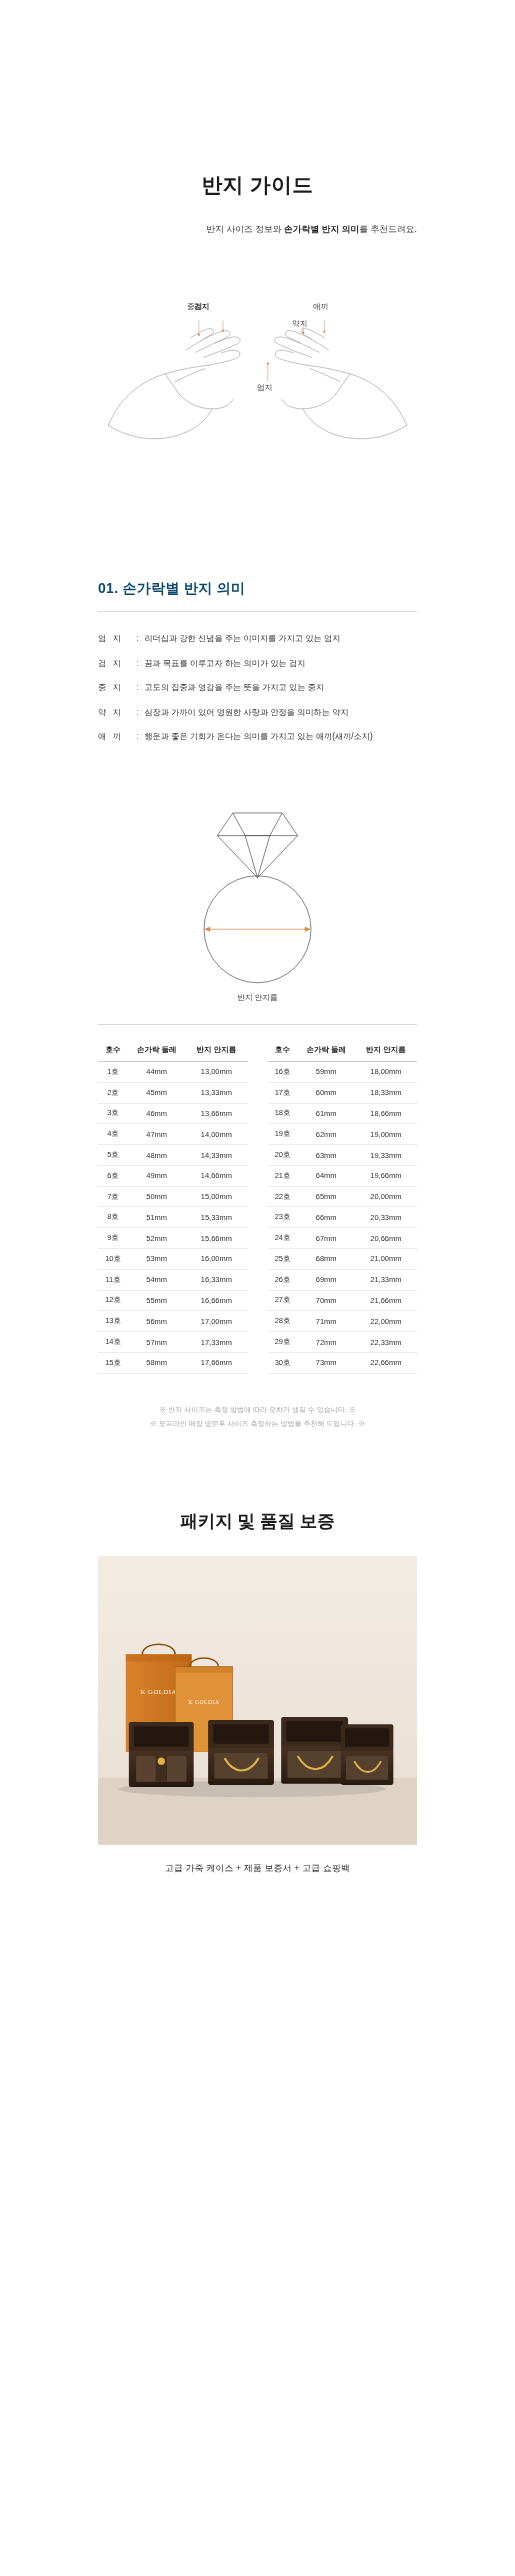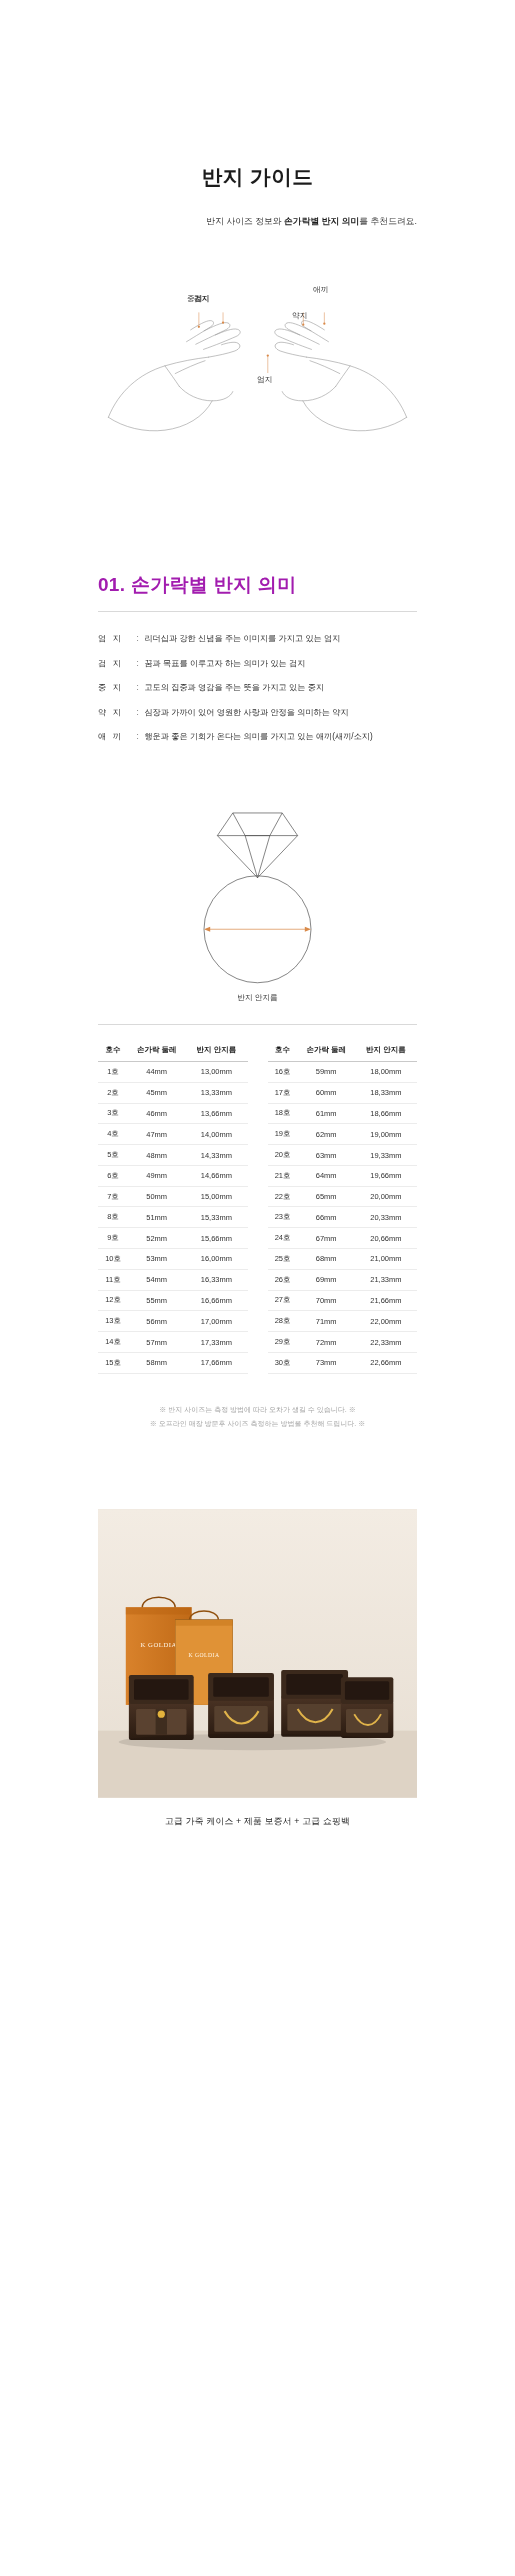--- a/index.html
+++ b/index.html
@@ -13,21 +13,21 @@
   .page{
     width:515px;
     min-height:2679px;
     position:relative;
     box-sizing:border-box;
     padding:0;
     background:#fff;
   }
   .wrap{
     width:319px;
-    margin:8px auto;
+    margin:16px auto;
     position:relative;
   }
 
   
   .top-space{height:155px;}
   .main-title{
     text-align:center;
     font-size:20.6px;
     font-weight:bold;
     letter-spacing:0.5px;
@@ -53,23 +53,23 @@
   .hands-box svg{display:block;}
   .hand-label{
     position:absolute;
     font-size:7.7px;
     color:#333;
     white-space:nowrap;
   }
 
   
   .sec-head{
-    font-size:19px;
+    font-size:14px;
     font-weight:bold;
-    color:#a21caf;
+    color:#0c4a6e;
     margin:0 0 13.4px 0;
     letter-spacing:0.3px;
   }
   .rule{
     border:0;
     border-top:0.5px solid #d9d9d9;
     margin:0 0 14.4px 0;
   }
 
   
@@ -228,21 +228,21 @@
           <circle cx="243" cy="116" r="2.2"></circle>
           <circle cx="399" cy="120" r="2.2"></circle>
           <circle cx="440" cy="118" r="2.2"></circle>
           <circle cx="330" cy="180" r="2.2"></circle>
         </g>
       </svg>
 
       <span class="hand-label" style="left:89px;top:31px;">중지</span>
       <span class="hand-label" style="left:96px;top:31px;font-weight:bold;">검지</span>
       <span class="hand-label" style="left:194px;top:48px;">약지</span>
-      <span class="hand-label" style="left:215px;top:22px;">애끼</span>
+      <span class="hand-label" style="left:215px;top:31px;">애끼</span>
       <span class="hand-label" style="left:159px;top:112px;">엄지</span>
     </div>
 
     <h2 class="sec-head">01. 손가락별 반지 의미</h2>
     <hr class="rule">
 
     <ul class="meaning-list">
       <li>
         <span class="m-name">엄 지</span>
         <span class="m-colon">:</span>
@@ -471,20 +471,21 @@
         </tbody>
       </table>
     </div>
 
     <div class="notes">
       <div>※ 반지 사이즈는 측정 방법에 따라 오차가 생길 수 있습니다. ※</div>
       <div>※ 오프라인 매장 방문후 사이즈 측정하는 방법을 추천해 드립니다. ※</div>
     </div>
 
     <div class="pkg-wrap">
+      <h2 class="pkg-title">패키지 및 품질 보증</h2>
 
       <div class="pkg-photo">
         <svg width="319" height="289" viewBox="0 0 620 560">
           <defs>
             <linearGradient id="bgg" x1="0" y1="0" x2="0" y2="1">
               <stop offset="0%" stop-color="#f3ece3"></stop>
               <stop offset="100%" stop-color="#e7ded2"></stop>
             </linearGradient>
             <linearGradient id="bagg" x1="0" y1="0" x2="1" y2="0">
               <stop offset="0%" stop-color="#d9822b"></stop>

